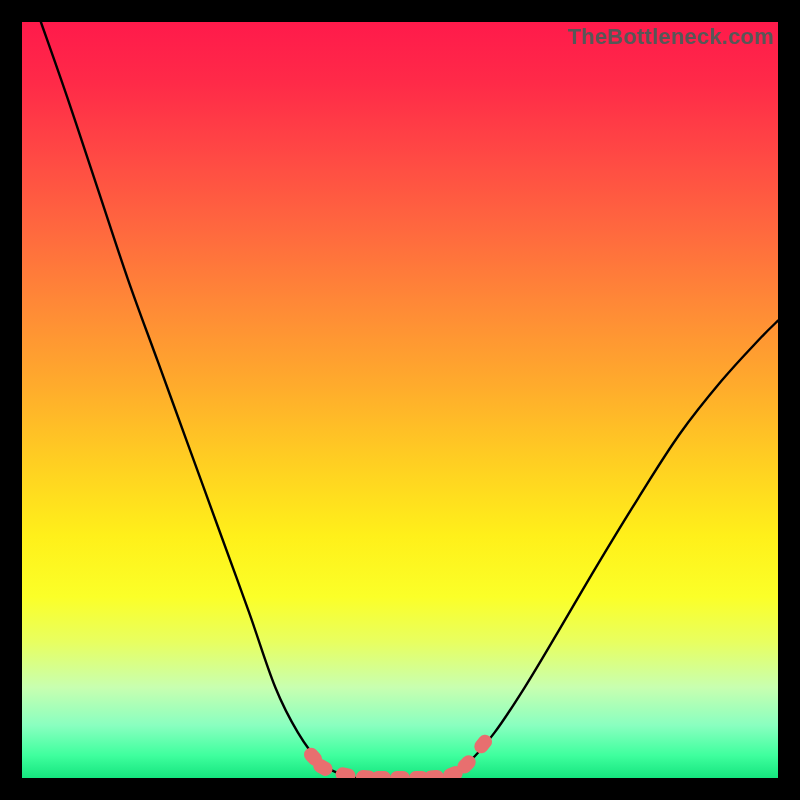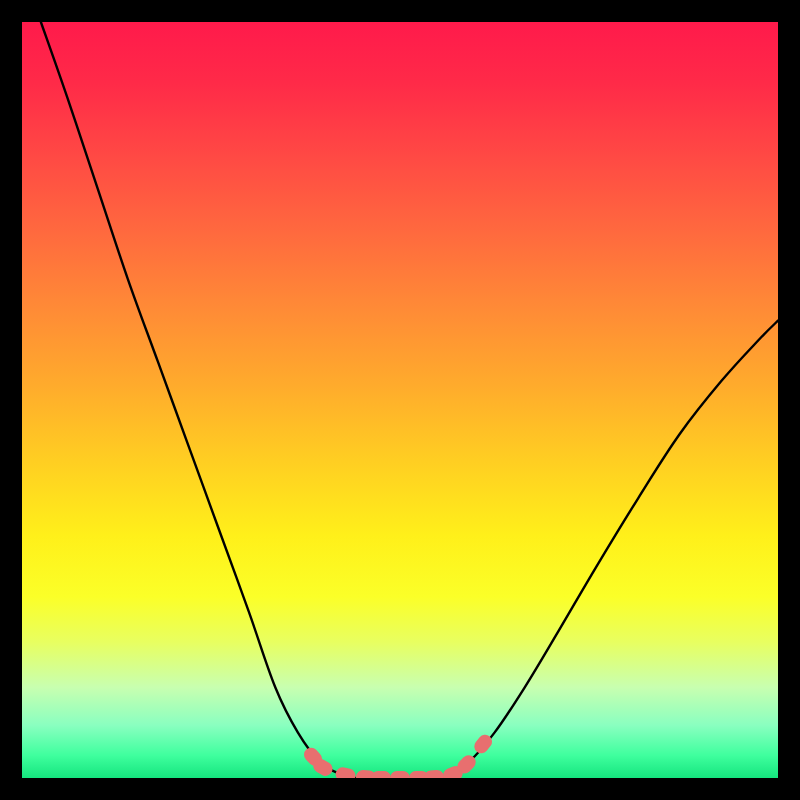--- a/index.html
+++ b/index.html
@@ -78,13 +78,14 @@
         <rect x="349.10" y="749.00" width="20" height="14" rx="7" ry="7" fill="#e86f6f" transform="rotate(1.3 359.10 756.00)"></rect>
         <rect x="368.00" y="749.00" width="20" height="14" rx="7" ry="7" fill="#e86f6f" transform="rotate(0.0 378.00 756.00)"></rect>
         <rect x="386.90" y="749.00" width="20" height="14" rx="7" ry="7" fill="#e86f6f" transform="rotate(-1.3 396.90 756.00)"></rect>
         <rect x="402.02" y="748.24" width="20" height="14" rx="7" ry="7" fill="#e86f6f" transform="rotate(-6.3 412.02 755.24)"></rect>
         <rect x="420.92" y="745.22" width="20" height="14" rx="7" ry="7" fill="#e86f6f" transform="rotate(-21.6 430.92 752.22)"></rect>
         <rect x="434.53" y="735.39" width="20" height="14" rx="7" ry="7" fill="#e86f6f" transform="rotate(-45.0 444.53 742.39)"></rect>
         <rect x="451.16" y="714.98" width="20" height="14" rx="7" ry="7" fill="#e86f6f" transform="rotate(-50.8 461.16 721.98)"></rect>
       </g>
   </svg>
 
+  <div class="watermark">TheBottleneck.com</div>
 </div>
 
 </body></html>

